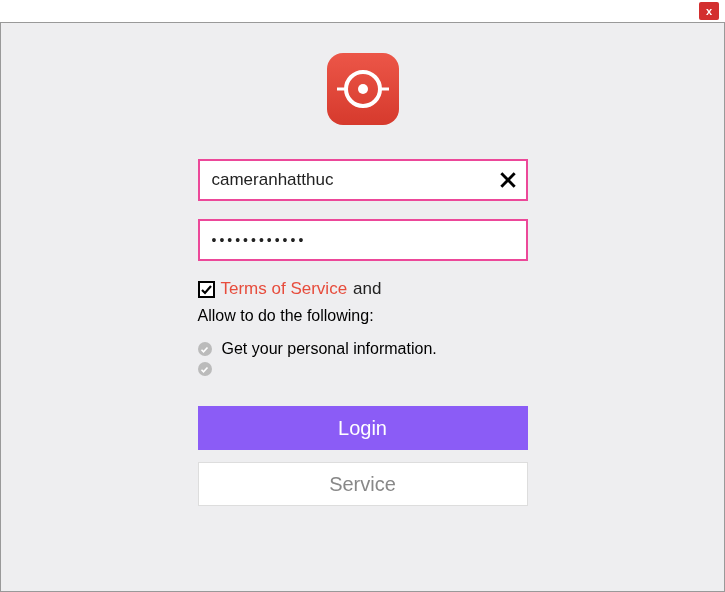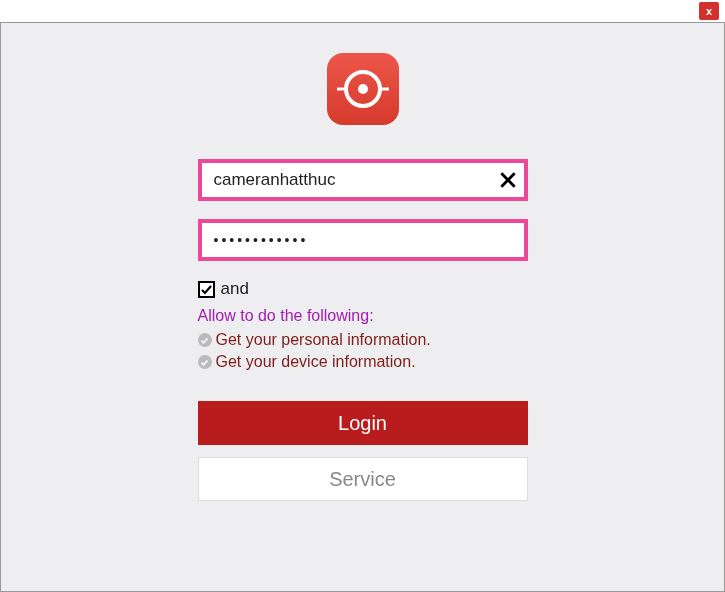--- a/index.html
+++ b/index.html
@@ -89,21 +89,21 @@
     .form {
       width: 330px;
     }
     .input-wrap {
       position: relative;
       margin-bottom: 18px;
     }
     .input-field {
       width: 100%;
       height: 42px;
-      border: 4px solid #ec4899;
+      border: 2px solid #ec4899;
       background: #fff;
       padding: 0 40px 0 12px;
       font-size: 17px;
       font-family: inherit;
       outline: none;
       color: #222;
     }
     .input-field::placeholder {
       color: #999;
     }
@@ -147,30 +147,30 @@
     }
     .checkbox svg {
       width: 13px;
       height: 13px;
     }
     .link {
       color: #e74c3c;
       cursor: pointer;
     }
     .allow-title {
-      color: #a21caf;
+      color: #000000;
       font-size: 16px;
-      margin-bottom: 6px;
+      margin-bottom: 15px;
       margin-top: 4px;
     }
     .allow-item {
       display: flex;
       align-items: center;
-      gap: 4px;
-      color: #7f1d1d;
+      gap: 10px;
+      color: #000000;
       font-size: 16px;
       margin-bottom: 4px;
     }
     .bullet {
       width: 14px;
       height: 14px;
       border-radius: 50%;
       background: #bbb;
       display: flex;
       align-items: center;
@@ -184,21 +184,21 @@
     .btn {
       width: 100%;
       height: 44px;
       border: none;
       font-size: 20px;
       font-family: inherit;
       cursor: pointer;
       margin-top: 26px;
     }
     .btn-primary {
-      background: #b91c1c;
+      background: #8b5cf6;
       color: #fff;
     }
     .btn-secondary {
       background: #fff;
       color: #888;
       margin-top: 12px;
       border: 1px solid #ddd;
     }
   </style>
 </head>
@@ -237,40 +237,40 @@
         <div class="input-wrap">
           <input type="text" class="input-field password-dots" value="••••••••••••" style="">
         </div>
 
         <div class="agree-row">
           <div class="checkbox">
             <svg viewBox="0 0 13 13">
               <polyline points="2,7 5,10 11,3" fill="none" stroke="#000" stroke-width="2.2"></polyline>
             </svg>
           </div>
+          <span class="link">Terms of Service</span>
           <span>and</span>
         </div>
 
         <div class="allow-title">Allow to do the following:</div>
 
         <div class="allow-item">
           <div class="bullet">
             <svg viewBox="0 0 9 9">
                 <polyline points="1.5,4.8 3.5,6.8 7.5,2.5" fill="none" stroke="#fff" stroke-width="1.6"></polyline>
               </svg>
           </div>
           <span>Get your personal information.</span>
         </div>
         <div class="allow-item">
           <div class="bullet">
             <svg viewBox="0 0 9 9">
                 <polyline points="1.5,4.8 3.5,6.8 7.5,2.5" fill="none" stroke="#fff" stroke-width="1.6"></polyline>
               </svg>
           </div>
-          <span>Get your device information.</span>
         </div>
 
         <button class="btn btn-primary">Login</button>
         <button class="btn btn-secondary">Service</button>
 
       </div>
 
     </div>
   </div>
 

